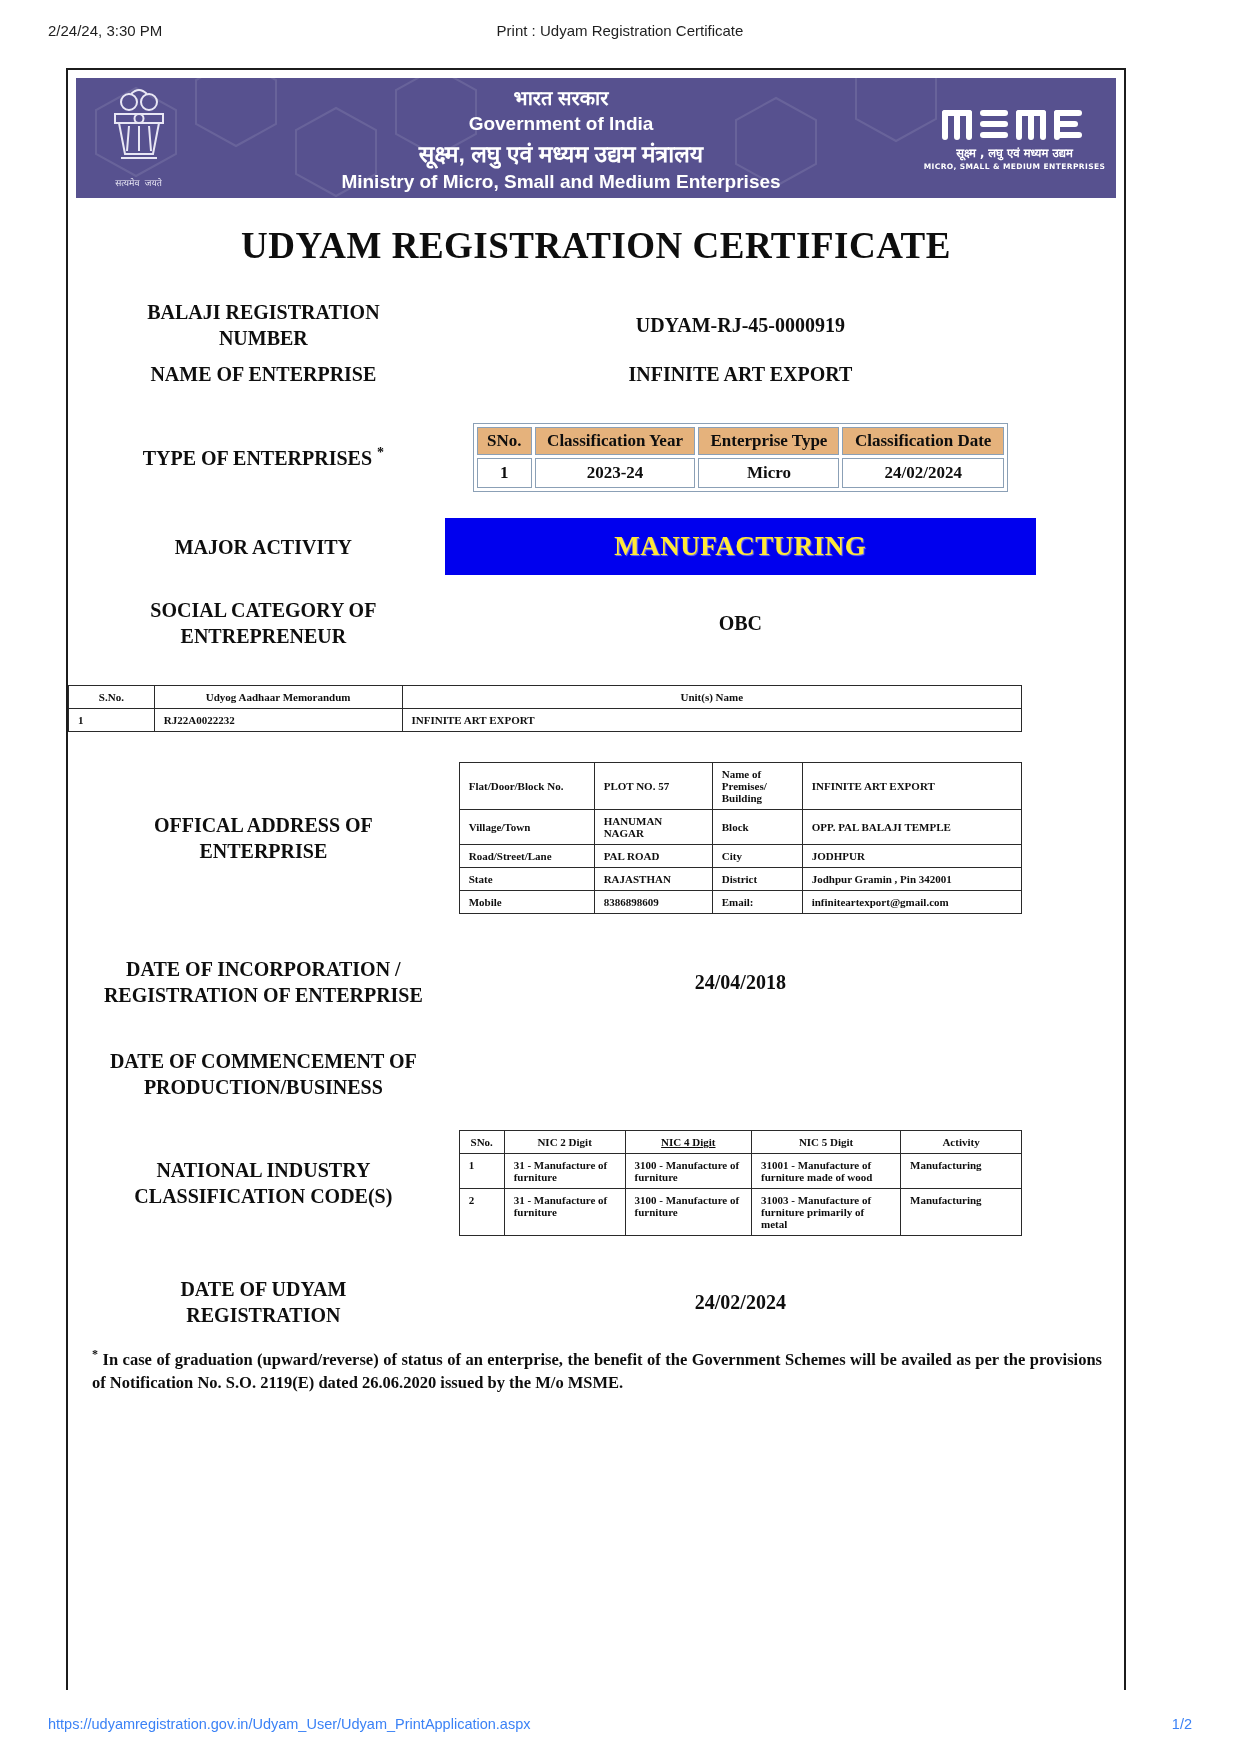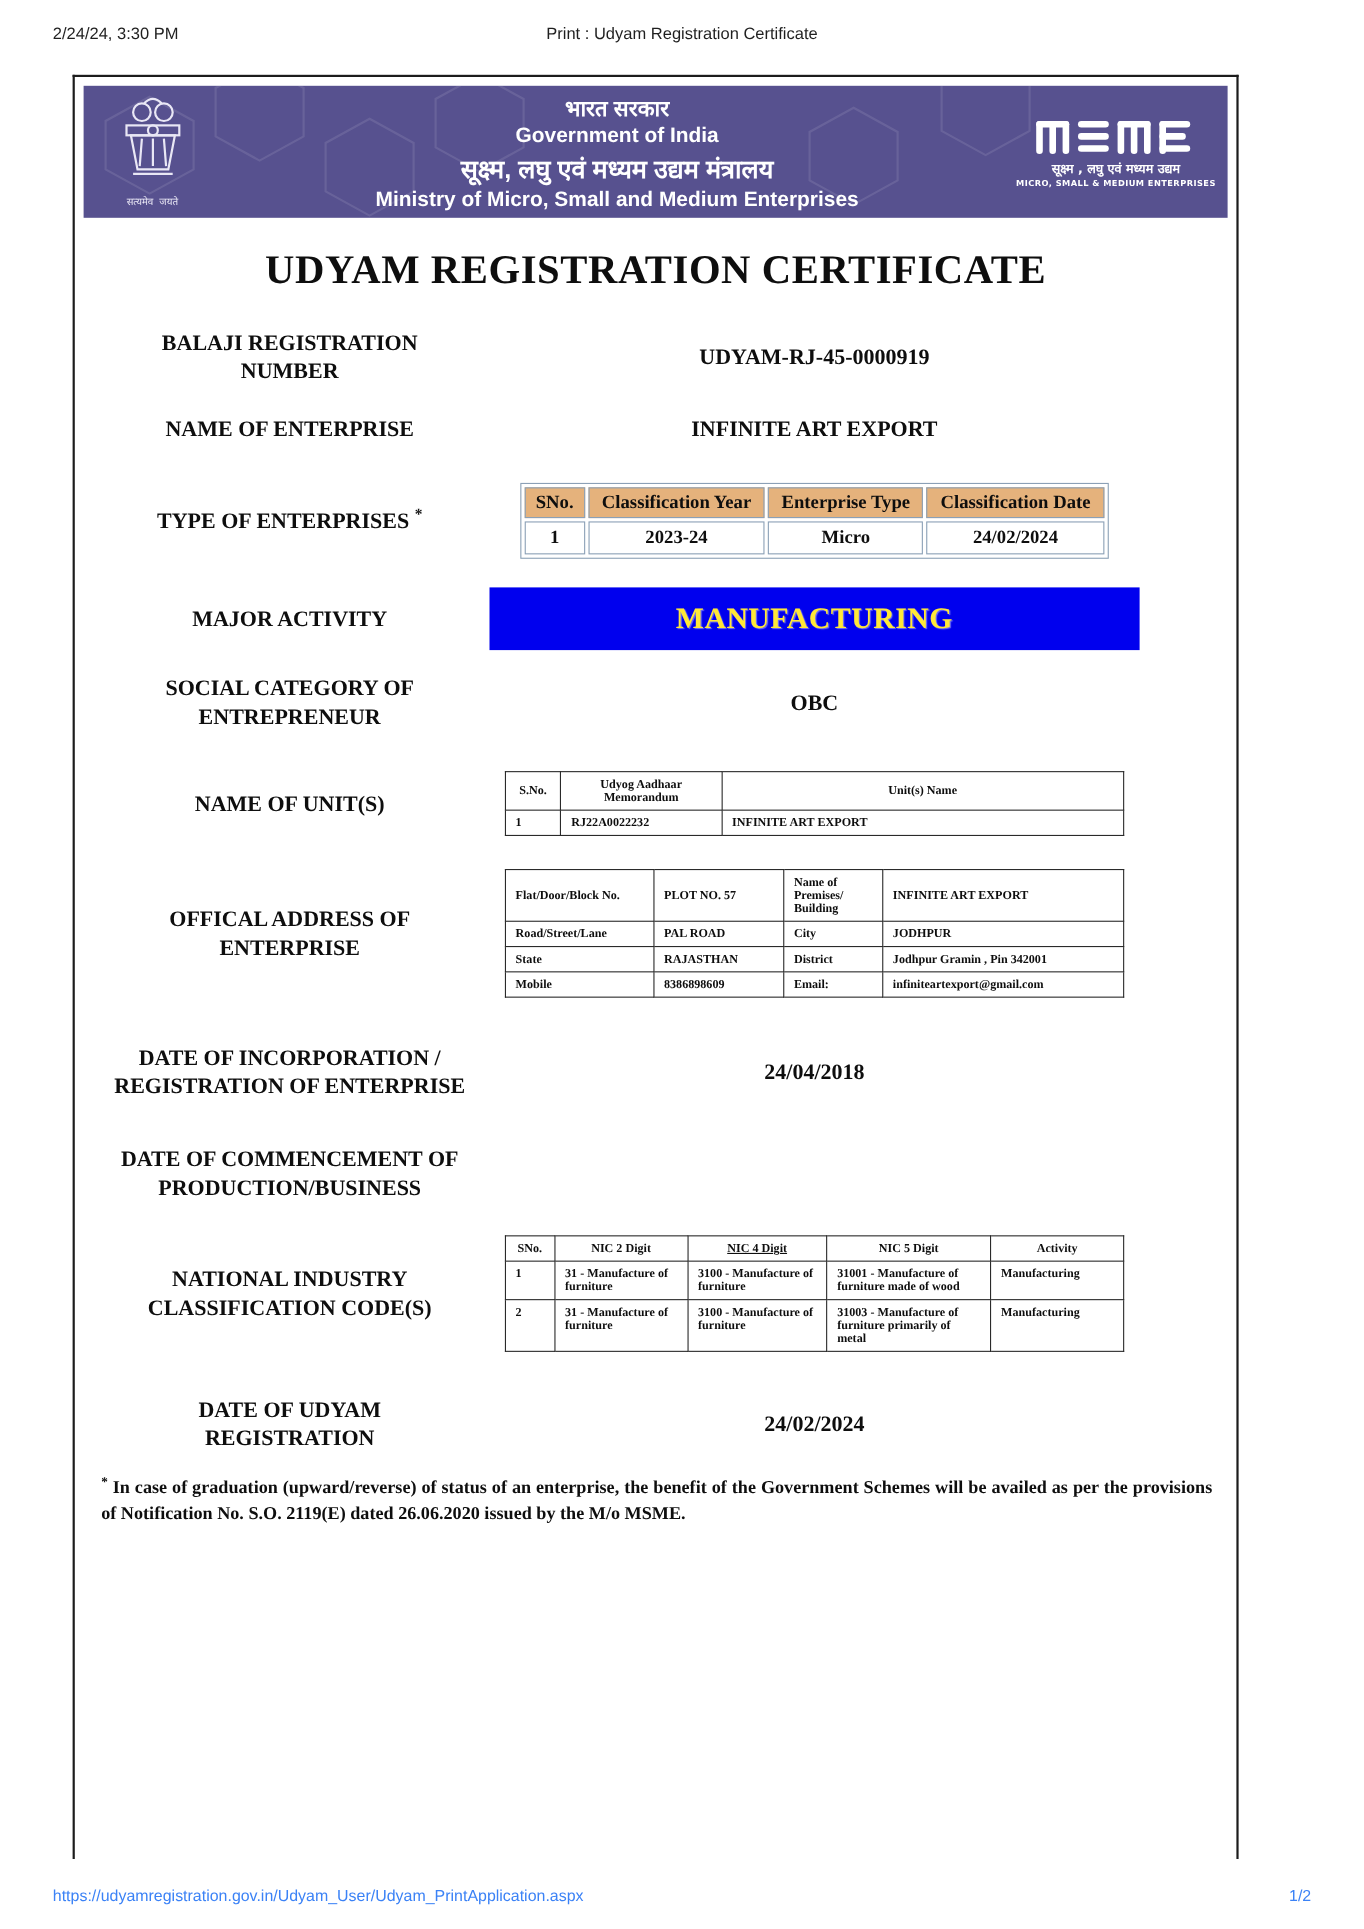--- a/index.html
+++ b/index.html
@@ -46,21 +46,21 @@
                 letter-spacing:.5px; }
 
   
   .row { display:flex; align-items:center; }
   .row-label { flex:0 0 37%; padding:0 34px; text-align:center; font-weight:bold;
                font-size:20px; line-height:1.3; }
   .row-label sup { font-size:14px; }
   .row-value { flex:1; padding-right:102px; text-align:center; font-weight:bold; font-size:20px; }
 
   .mt-regnum { margin-top:32px; }
-  .mt-name   { margin-top:26px; }
+  .mt-name   { margin-top:10px; }
   .mt-type   { margin-top:36px; }
   .mt-major  { margin-top:26px; }
   .mt-social { margin-top:22px; }
   .mt-units  { margin-top:36px; }
   .mt-addr   { margin-top:30px; }
   .mt-inc    { margin-top:42px; }
   .mt-comm   { margin-top:40px; }
   .mt-nic    { margin-top:30px; }
   .mt-udyam  { margin-top:40px; }
   .mt-note   { margin-top:18px; }
@@ -212,21 +212,20 @@
       </div>
     </div>
   </div>
 
   <div class="row mt-social">
     <div class="row-label">SOCIAL CATEGORY OF ENTREPRENEUR</div>
     <div class="row-value">OBC</div>
   </div>
 
   <div class="row mt-units">
-    <div class="row-label">NAME OF UNIT(S)</div>
     <div class="row-value">
       <table class="plain-tbl units-tbl">
         <tbody>
             <tr>
           <th class="c-sno">S.No.</th>
           <th class="c-uam">Udyog Aadhaar Memorandum</th>
           <th>Unit(s) Name</th>
         </tr>
         <tr>
           <td>1</td>
@@ -241,20 +240,26 @@
   <div class="row mt-addr">
     <div class="row-label">OFFICAL ADDRESS OF ENTERPRISE</div>
     <div class="row-value">
       <table class="plain-tbl addr-tbl">
         <tbody>
             <tr>
           <td class="a1">Flat/Door/Block No.</td>
           <td class="a2">PLOT NO. 57</td>
           <td class="a3">Name of Premises/ Building</td>
           <td class="a4">INFINITE ART EXPORT</td>
+        </tr>
+        <tr>
+          <td>Village/Town</td>
+          <td>HANUMAN NAGAR</td>
+          <td>Block</td>
+          <td>OPP. PAL BALAJI TEMPLE</td>
         </tr>
         <tr>
           <td>Road/Street/Lane</td>
           <td>PAL ROAD</td>
           <td>City</td>
           <td>JODHPUR</td>
         </tr>
         <tr>
           <td>State</td>
           <td>RAJASTHAN</td>

